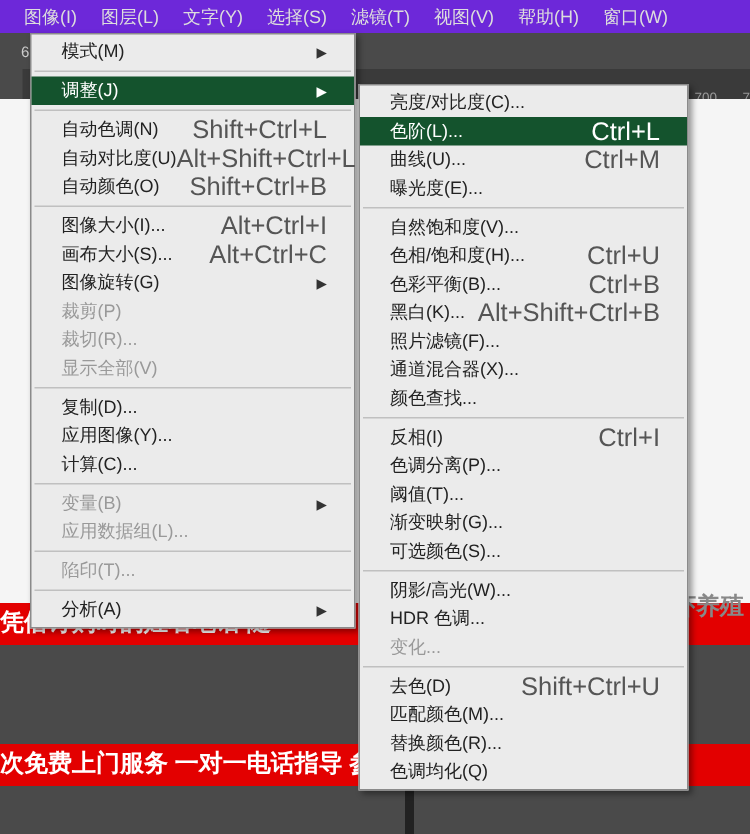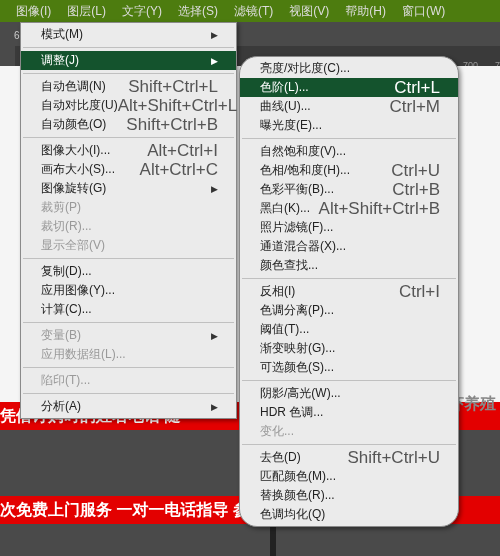--- a/index.html
+++ b/index.html
@@ -1,38 +1,38 @@
 <!DOCTYPE html>
 <html><head>
 <meta charset="utf-8">
 <style>
   * { margin: 0; padding: 0; box-sizing: border-box; font-family: "Microsoft YaHei", Arial, sans-serif; }
   body { width: 500px; height: 556px; background: #4a4a4a; overflow: hidden; position: relative; }
   
-  .menubar { display: flex; background: #4d7c0f; height: 22px; padding-left: 8px; }
+  .menubar { display: flex; background: #6d28d9; height: 22px; padding-left: 8px; }
   .menubar-item { color: #ddd; font-size: 12px; padding: 3px 8px; cursor: default; }
   
   .ruler-h { position: absolute; top: 46px; left: 15px; right: 0; height: 20px; background: #3a3a3a; color: #999; font-size: 9px; }
   .ruler-tick { position: absolute; top: 14px; }
   
   .canvas-bg { position: absolute; top: 66px; left: 0; right: 0; bottom: 0; background: linear-gradient(#f5f5f5 0%, #f5f5f5 74%, transparent 74%); overflow: hidden; }
   
   .red-banner { position: absolute; left: 0; right: 0; height: 28px; background: #e30000; color: #fff; font-size: 16px; font-weight: bold; line-height: 28px; white-space: nowrap; overflow: hidden; }
   .rb1 { top: 402px; }
   .rb2 { top: 496px; }
   
   .ad-text { position: absolute; top: 394px; right: 4px; color: #888; font-size: 16px; font-weight: bold; white-space: nowrap; }
   
   .bottom-dark { position: absolute; top: 470px; left: 0; right: 0; bottom: 0; background: #4a4a4a; }
   .vbar { position: absolute; bottom: 0; left: 270px; width: 6px; height: 30px; background: #222; }
   
   
   .menu { position: absolute; background: #ebebeb; border: 1px solid #8a8a8a; box-shadow: 2px 2px 4px rgba(0,0,0,0.4); font-size: 12px; color: #222; padding: 2px 0; }
   .menu-1 { left: 20px; top: 22px; width: 217px; }
-  .menu-2 { left: 239px; top: 56px; width: 220px; min-height: 430px; border-radius: 18px; }
+  .menu-2 { left: 239px; top: 56px; width: 220px; min-height: 430px; }
   
   .mi { display: flex; justify-content: space-between; align-items: center; padding: 2px 18px 2px 20px; height: 19px; white-space: nowrap; }
   .mi .arrow { font-size: 9px; color: #333; }
   .mi .sc { color: #555; font-size: 17px; }
   .mi.dis { color: #999; }
   .mi.hl { background: #14532d; color: #fff; }
   .mi.hl .sc, .mi.hl .arrow { color: #fff; }
   .sep { height: 1px; background: #c0c0c0; margin: 3px 2px; }
   
   .toolbar-num { position: absolute; left: 14px; top: 30px; color: #ccc; font-size: 10px; }

